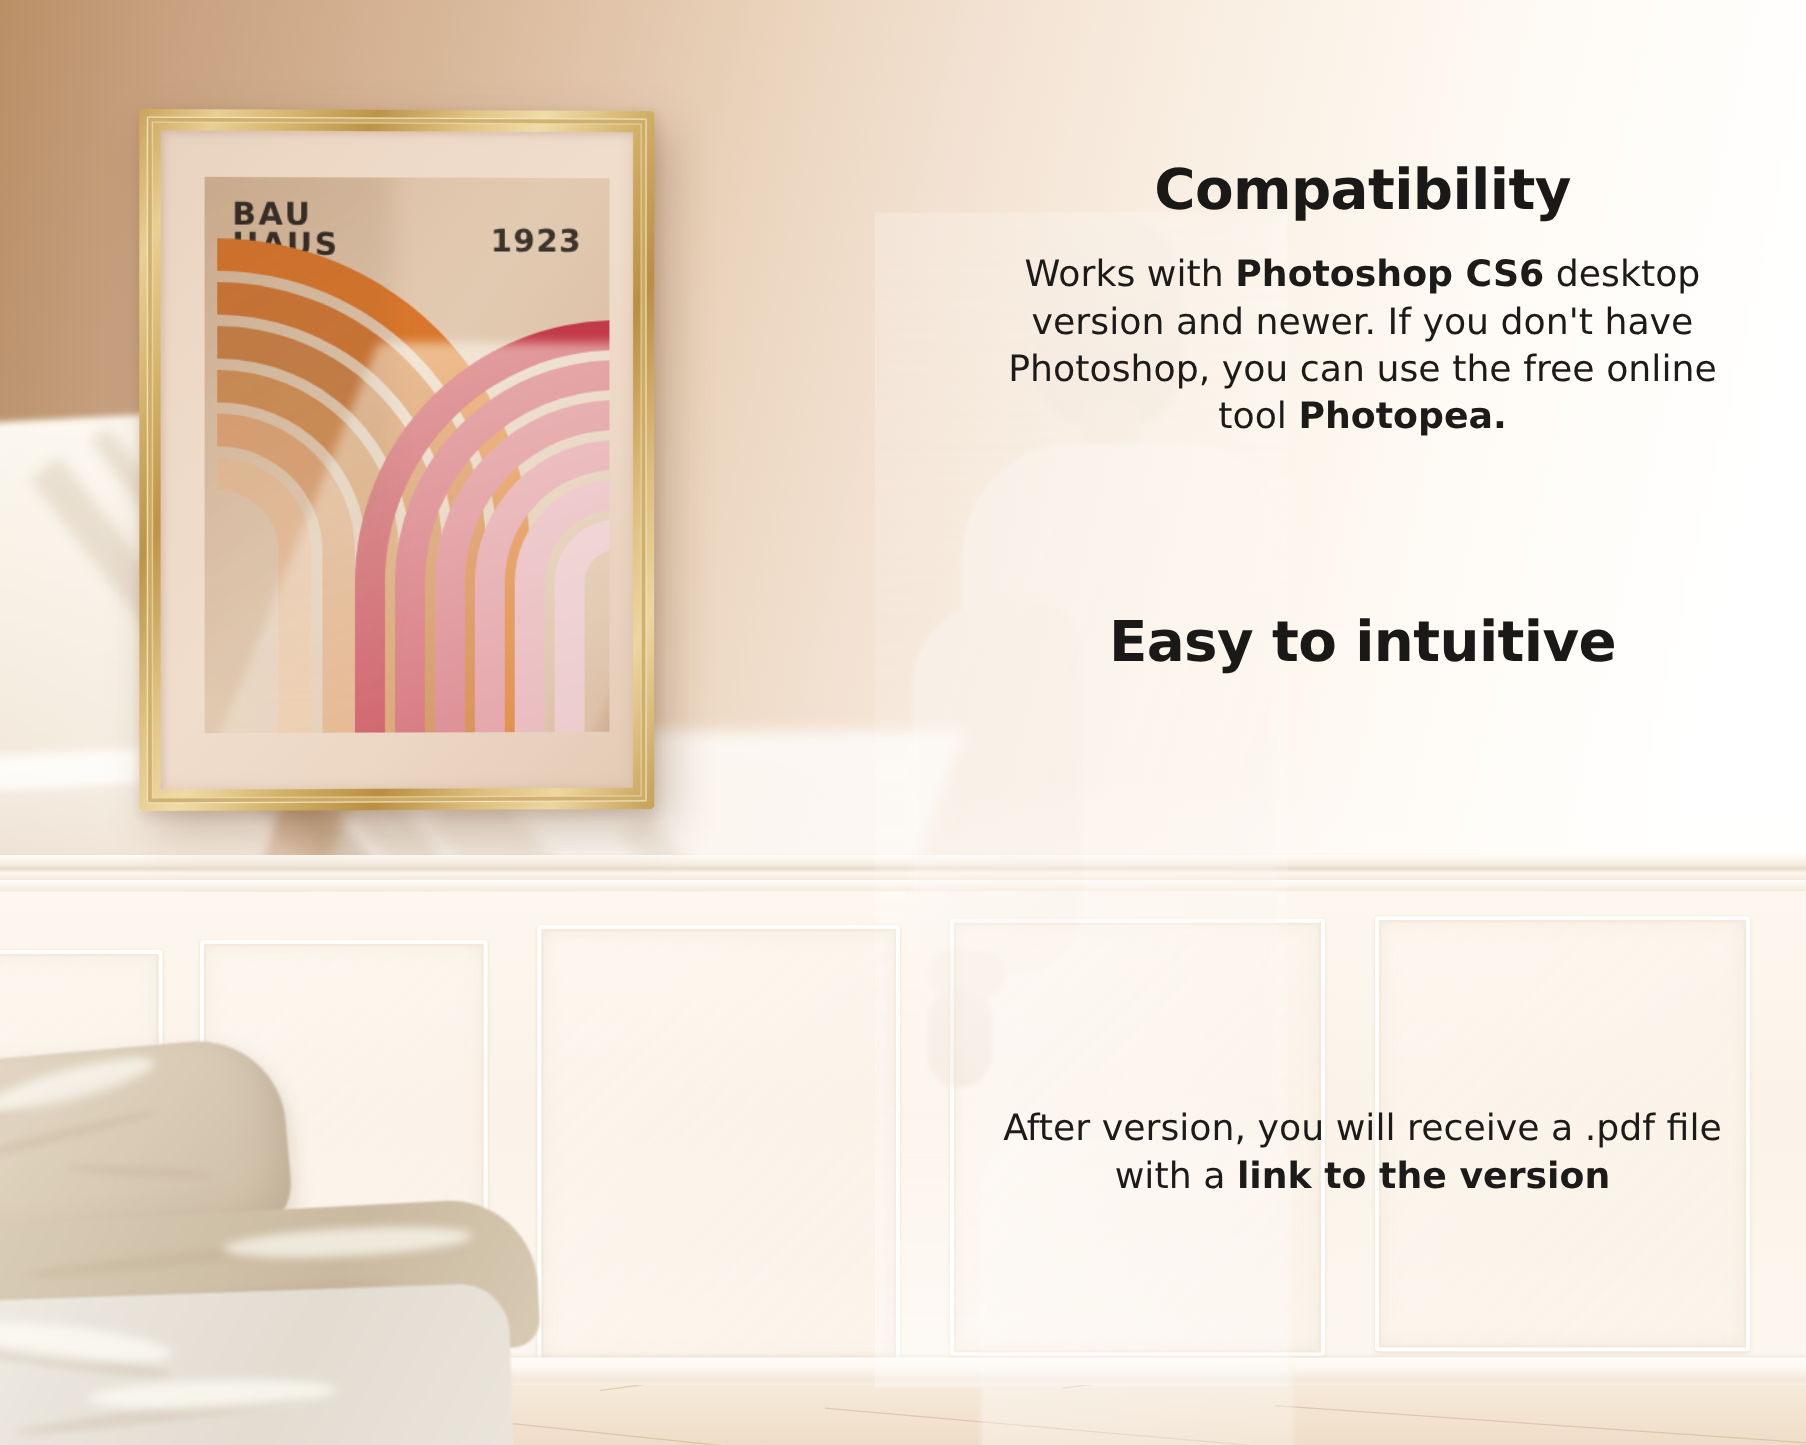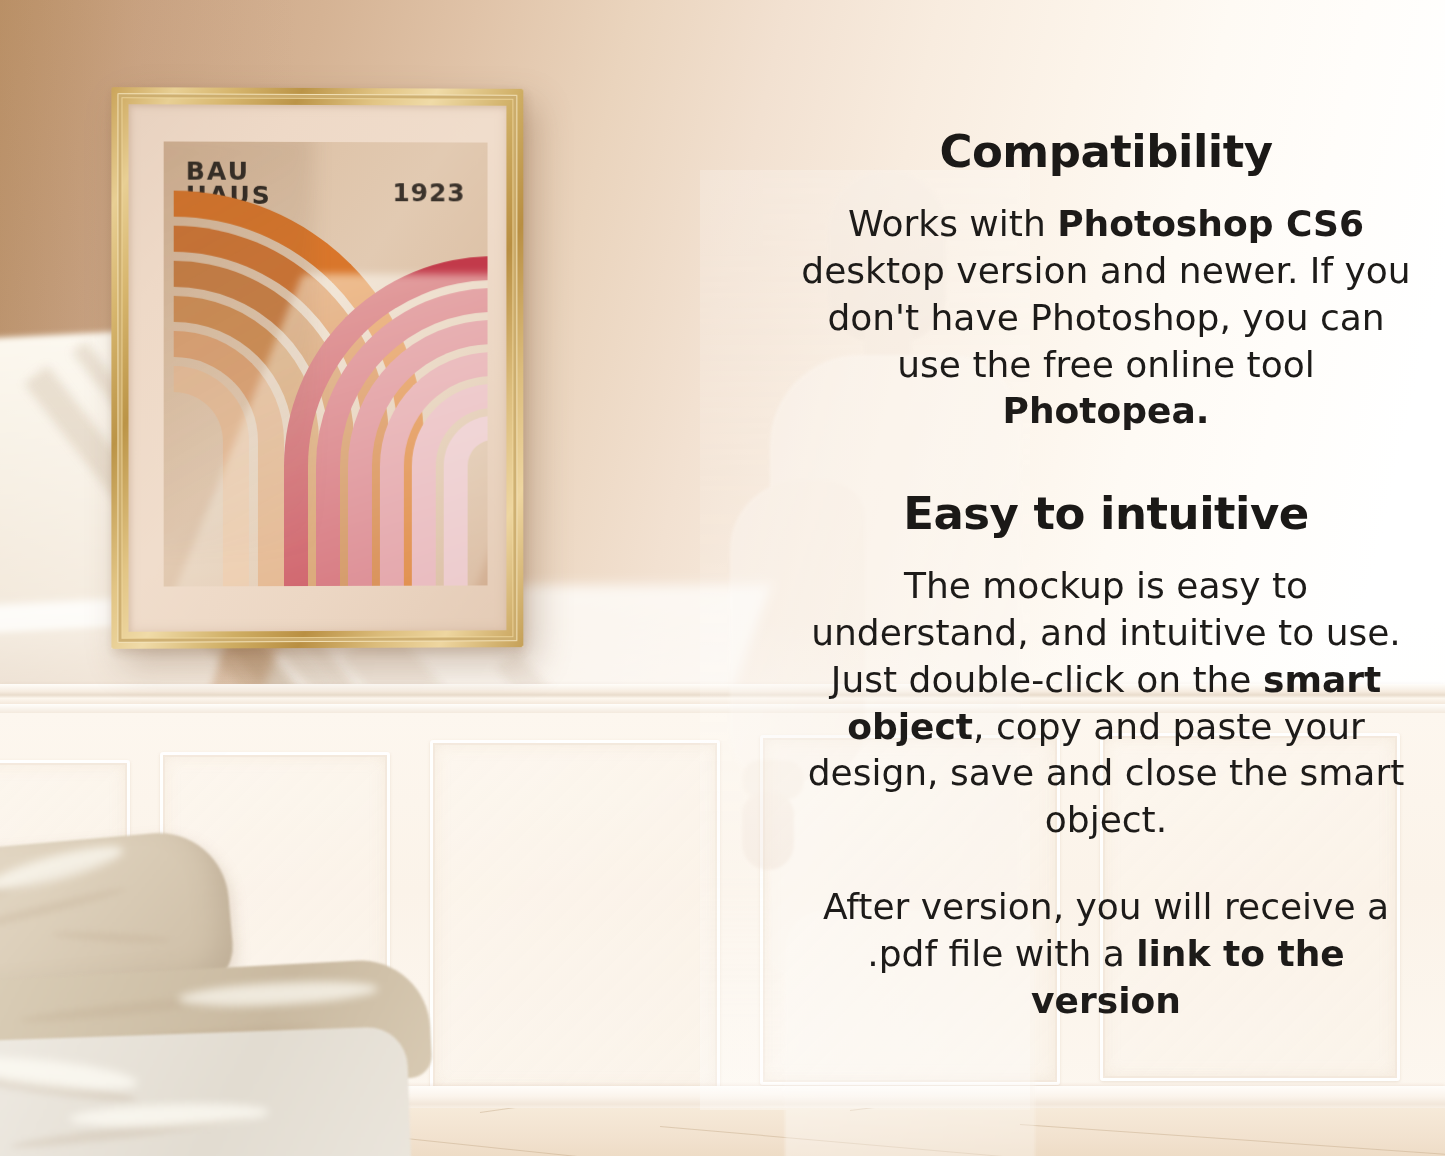--- a/index.html
+++ b/index.html
@@ -232,30 +232,30 @@
   .duvet{
     left:-80px; top:190px; width:520px; height:200px;
     border-radius:60px 40px 10px 10px;
     background:linear-gradient(120deg,#f3f0ea 0%,#eae5dc 30%,#e2dcd1 60%,#ece7de 100%);
     transform:rotate(-2deg);
   }
   .fold{ position:absolute; background:rgba(180,160,132,.22); filter:blur(3px); border-radius:50%; }
   .hl{ position:absolute; background:rgba(255,253,247,.7); filter:blur(4px); border-radius:50%; }
 
   
-  .textcol{ position:absolute; left:800px; top:0; width:612px; height:1004px; }
+  .textcol{ position:absolute; left:784px; top:0; width:612px; height:1004px; }
   .sec{ position:absolute; width:100%; text-align:center; color:#1c1a19; }
   .sec h2{
     font-family:"DejaVu Sans", sans-serif;
     font-weight:700; font-size:45px; letter-spacing:-.5px;
     color:#1b1917; margin-bottom:26px; line-height:1.05;
   }
   .sec p{
     font-family:"DejaVu Sans", sans-serif;
-    font-size:36px; line-height:1.30; color:#1d1b19; font-weight:400;
+    font-size:29px; line-height:1.30; color:#1d1b19; font-weight:400;
   }
   .sec p b{ font-weight:700; }
   .sec-1{ top:128px; }
   .sec-2{ top:490px; }
   .sec-3{ top:884px; }
 </style>
 </head>
 <body>
 
 <div id="stage">
@@ -392,21 +392,20 @@
 
   <div class="textcol">
 
     <div class="sec sec-1">
       <h2>Compatibility</h2>
       <p><span>Works with </span><b>Photoshop CS6</b><span> desktop version and newer. If you don't have Photoshop, you can use the free online tool </span><b>Photopea.</b></p>
     </div>
 
     <div class="sec sec-2">
       <h2>Easy to intuitive</h2>
-      <p><span>The mockup is easy to understand, and intuitive to use. Just double-click on the </span><b>smart object</b><span>, copy and paste your design, save and close the smart object.</span></p>
     </div>
 
     <div class="sec sec-3">
       <p><span>After version, you will receive a .pdf file with a </span><b>link to the version</b></p>
     </div>
 
   </div>
 
 </div>
 

